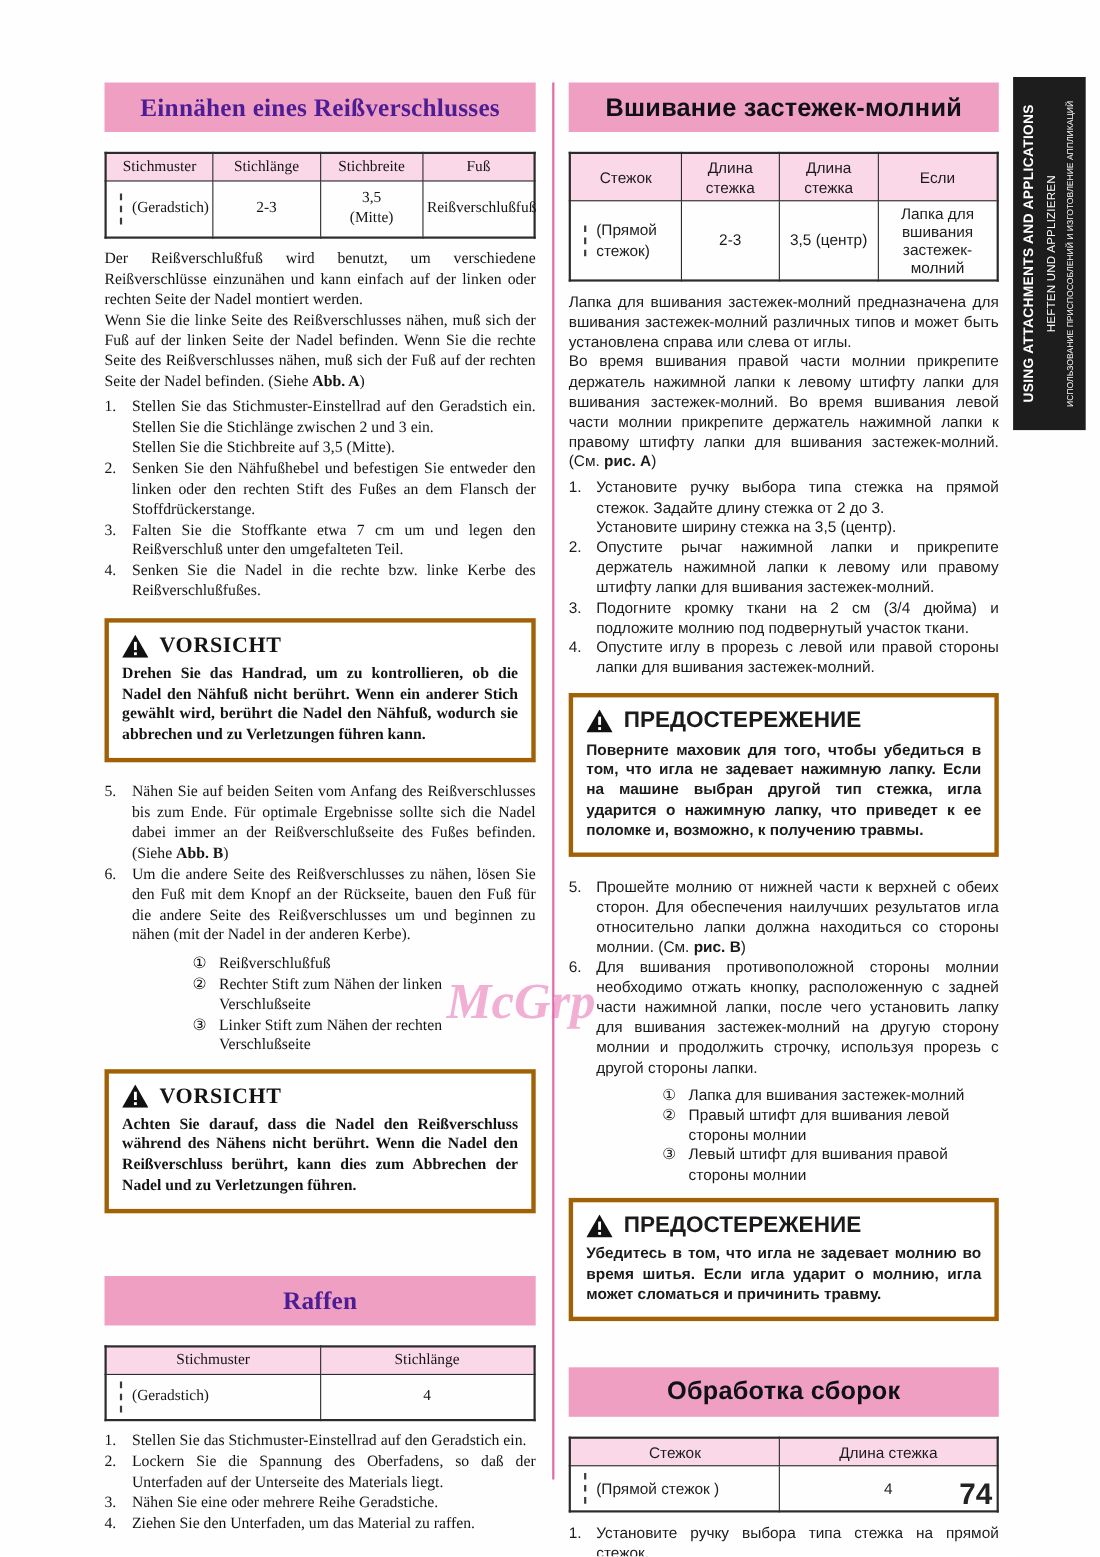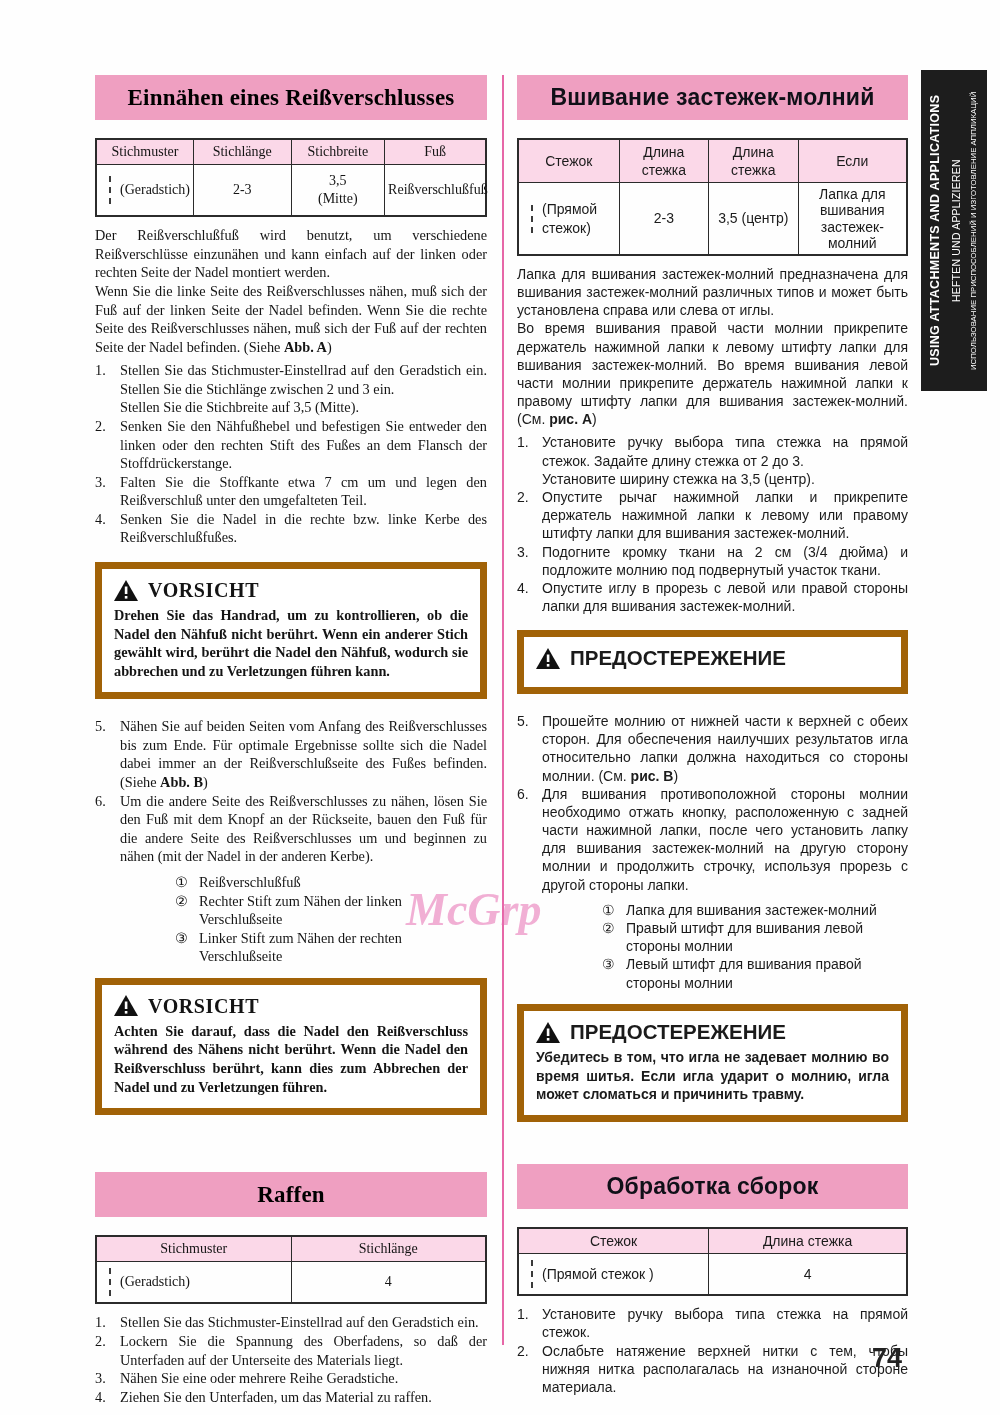--- a/index.html
+++ b/index.html
@@ -7,21 +7,21 @@
 
   
   .col { position:absolute; top:75px; }
   .col-left  { left:95px;  width:392px; font-family:"Liberation Serif", serif; font-size:14.3px; line-height:1.3; color:#141414; }
   .col-right { left:517px; width:391px; font-family:"Liberation Sans", sans-serif; font-size:14px; line-height:1.3; color:#1b1b1b; }
 
   .divider { position:absolute; left:502px; top:75px; width:2px; height:1270px; background:#e667a7; }
 
   
   .banner { height:45px; background:#ef9fc1; display:flex; align-items:center; justify-content:center; margin-bottom:18px; }
-  .banner-title { font-weight:bold; font-size:23px; color:#000000; letter-spacing:0.2px; }
+  .banner-title { font-weight:bold; font-size:23px; color:#4c1d95; letter-spacing:0.2px; }
   .col-right .banner-title { color:#101018; }
 
   
   table.spec { width:100%; border-collapse:collapse; border:2px solid #2b2b2b; margin-bottom:9px; table-layout:fixed; }
   table.spec th { background:#fbd8e8; font-weight:normal; font-size:14px; border:1px solid #2b2b2b; padding:3px 2px; text-align:center; }
   table.spec td { border:1px solid #2b2b2b; padding:3px 3px; text-align:center; font-size:14px; vertical-align:middle; }
   .row-tall td { height:44px; }
   .row-mid td  { height:34px; }
   .patcell { display:flex; align-items:center; text-align:left; padding-left:6px; }
   .stitch-icon { display:inline-block; width:0; height:28px; border-left:2px dashed #3a3a3a; margin:0 9px 0 3px; flex:none; }
@@ -37,21 +37,21 @@
   .step-num { flex:0 0 25px; }
   .step-txt { flex:1; text-align:justify; white-space:pre-line; }
 
   .legend { margin:0 0 12px 80px; }
   .col-right .legend { margin-left:85px; }
   .legend-item { display:flex; }
   .legend-num { flex:0 0 24px; }
   .legend-txt { flex:1; }
 
   
-  .warnbox { border:7px solid #a16207; background:#fff; padding:8px 12px 12px 12px; margin-bottom:18px; }
+  .warnbox { border:4px solid #a16207; background:#fff; padding:8px 12px 12px 12px; margin-bottom:18px; }
   .warn-head { display:flex; align-items:center; gap:10px; margin-bottom:3px; }
   .warn-icon { display:inline-flex; }
   .warn-title { font-weight:bold; font-size:20px; letter-spacing:0.6px; }
   .col-right .warn-title { font-size:20.5px; letter-spacing:0; }
   .warn-body { font-weight:bold; text-align:justify; }
   .mb-big { margin-bottom:57px; }
   .mb-small { margin-bottom:7px; }
   .mb-12 { margin-bottom:12px; }
   .mb-8 { margin-bottom:8px; }
 
@@ -308,20 +308,21 @@
       <div class="warn-head">
         <span class="warn-icon">
           <svg width="24" height="21" viewBox="0 0 24 21">
               <path d="M12 0 L24 21 L0 21 Z" fill="#111"></path>
               <rect x="10.8" y="6.5" width="2.6" height="7.5" fill="#fff"></rect>
               <rect x="10.8" y="16" width="2.6" height="2.6" fill="#fff"></rect>
             </svg>
         </span>
         <span class="warn-title">ПРЕДОСТЕРЕЖЕНИЕ</span>
       </div>
+      <div class="warn-body">Поверните маховик для того, чтобы убедиться в том, что игла не задевает нажимную лапку. Если на машине выбран другой тип стежка, игла ударится о нажимную лапку, что приведет к ее поломке и, возможно, к получению травмы.</div>
     </div>
 
     <div class="steps mb-small">
       <div class="step">
           <span class="step-num">5.</span>
           <span class="step-txt"><span>Прошейте молнию от нижней части к верхней с обеих сторон. Для обеспечения наилучших результатов игла относительно лапки должна находиться со стороны молнии. (См. </span><b>рис. В</b><span>)</span></span>
         </div>
       <div class="step">
           <span class="step-num">6.</span>
           <span class="step-txt"><span>Для вшивания противоположной стороны молнии необходимо отжать кнопку, расположенную с задней части нажимной лапки, после чего установить лапку для вшивания застежек-молний на другую сторону молнии и продолжить строчку, используя прорезь с другой стороны лапки.</span><b></b><span></span></span>

